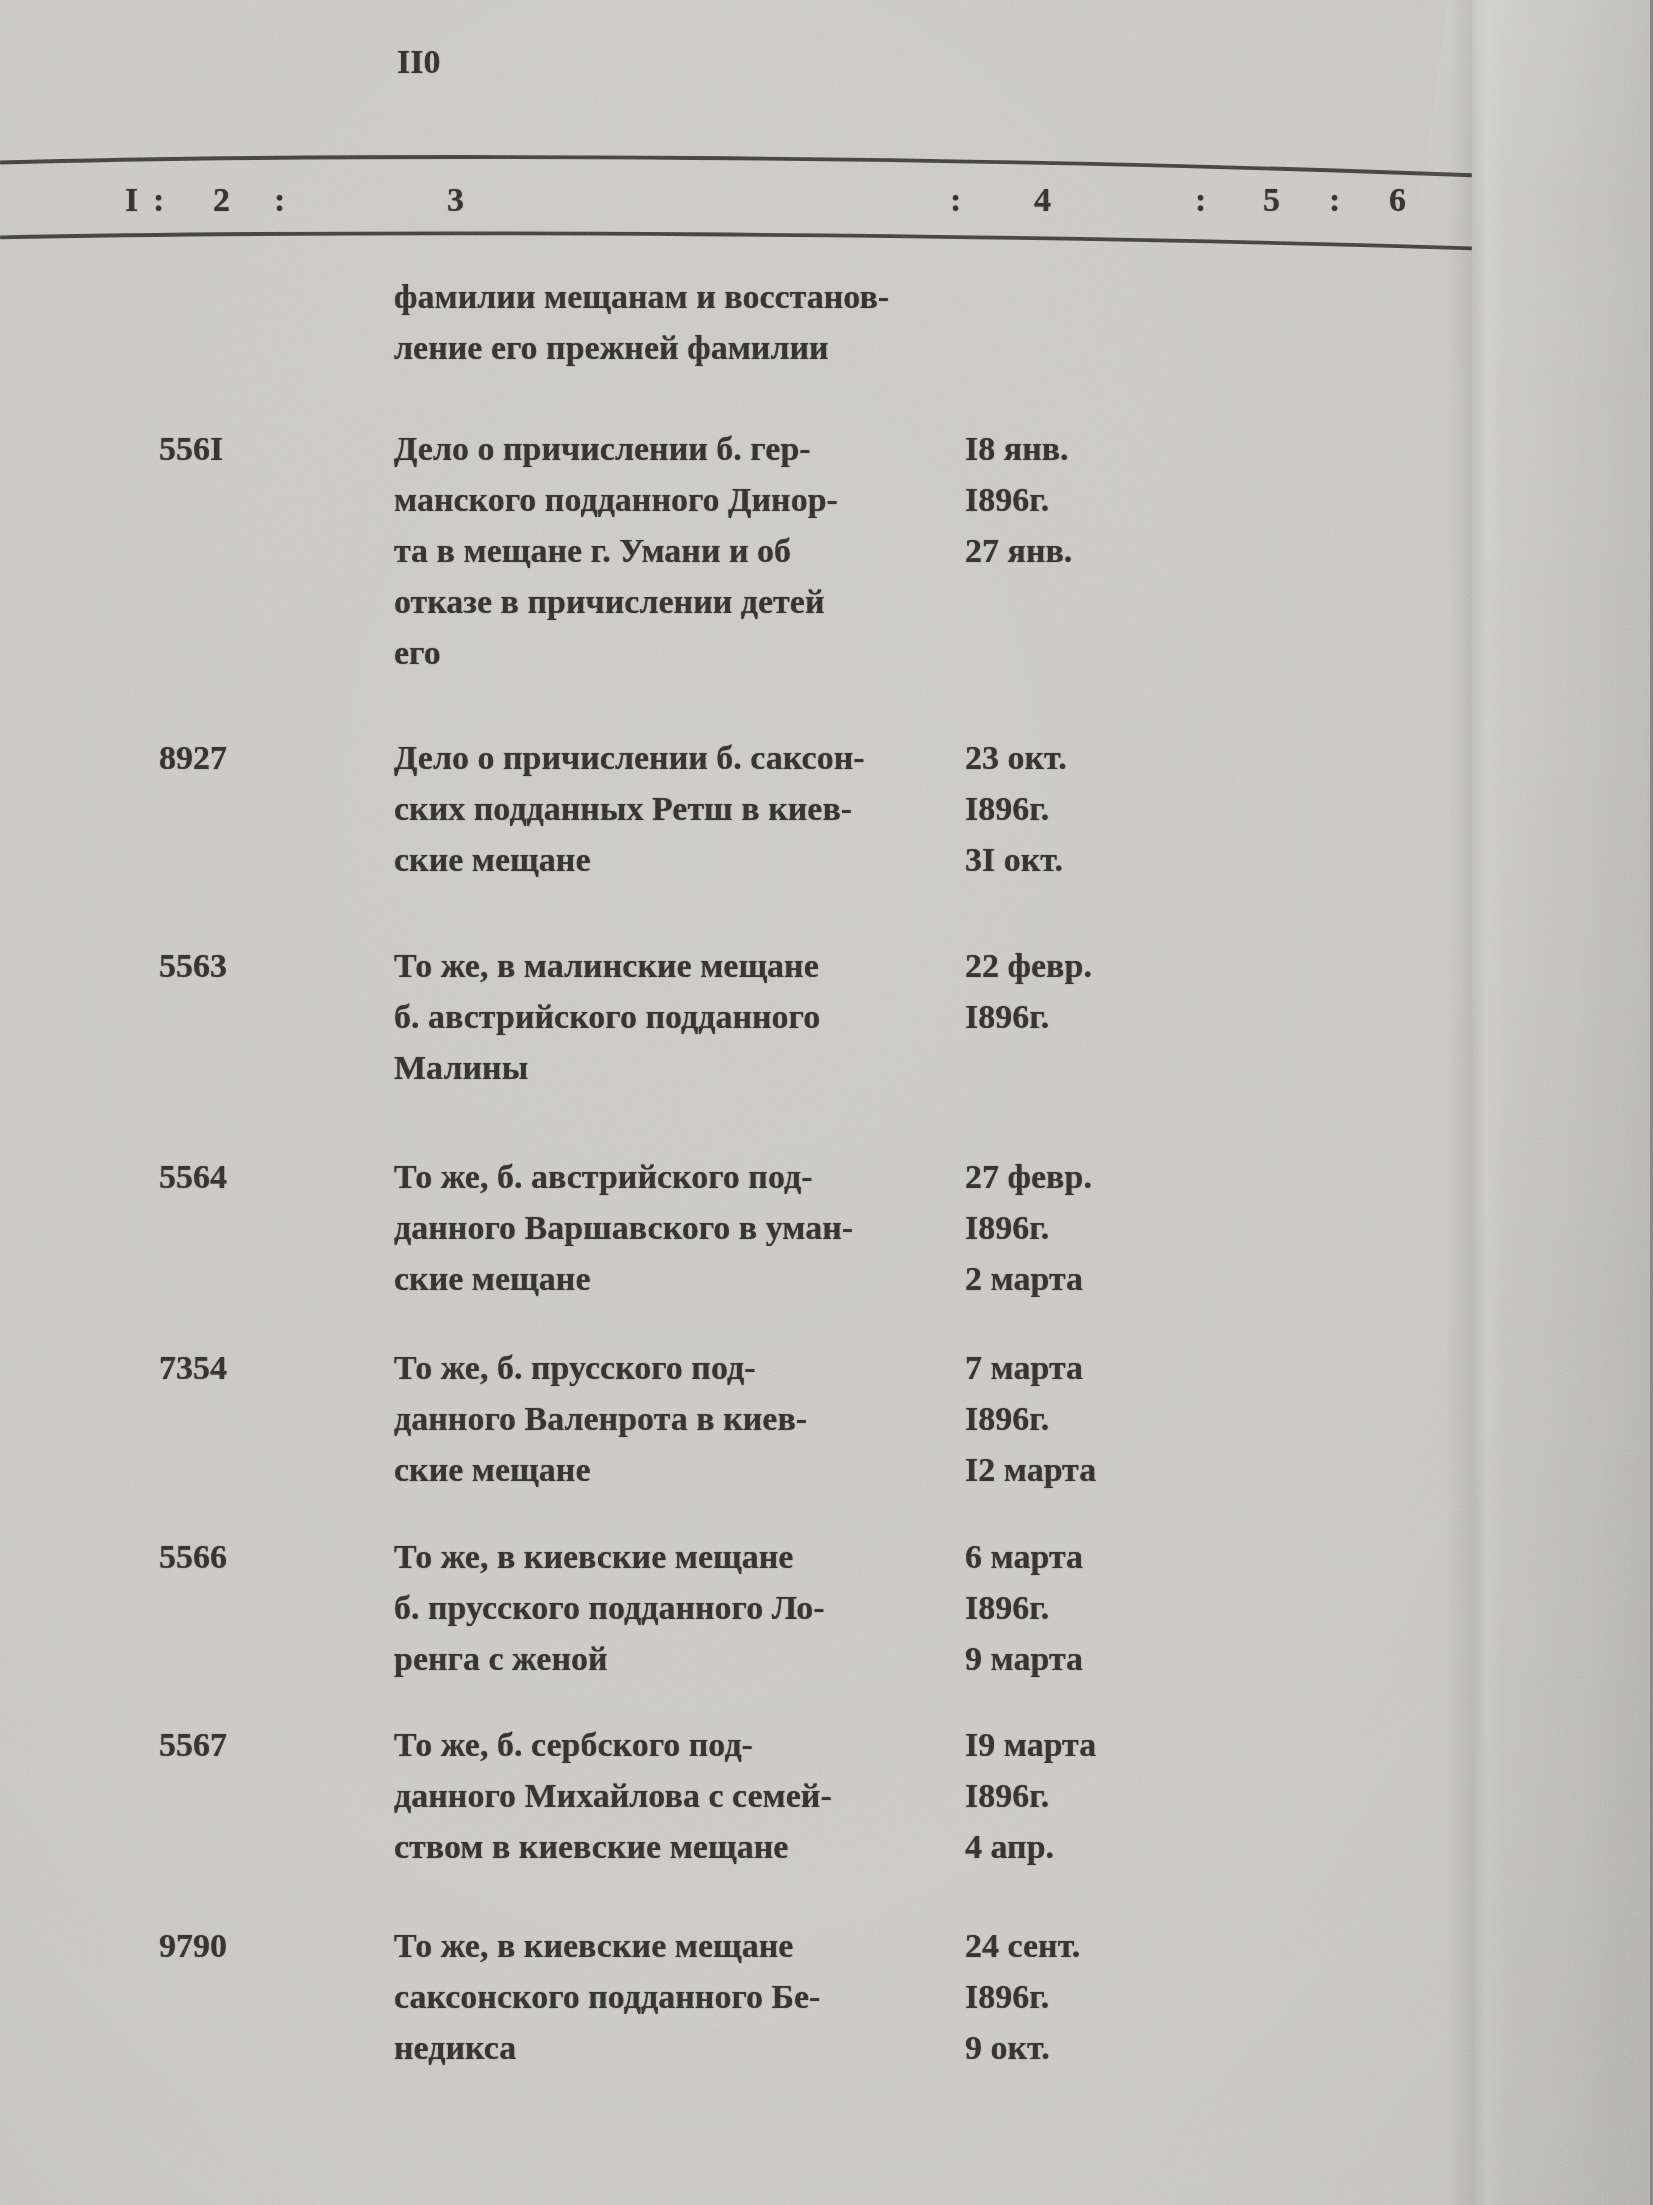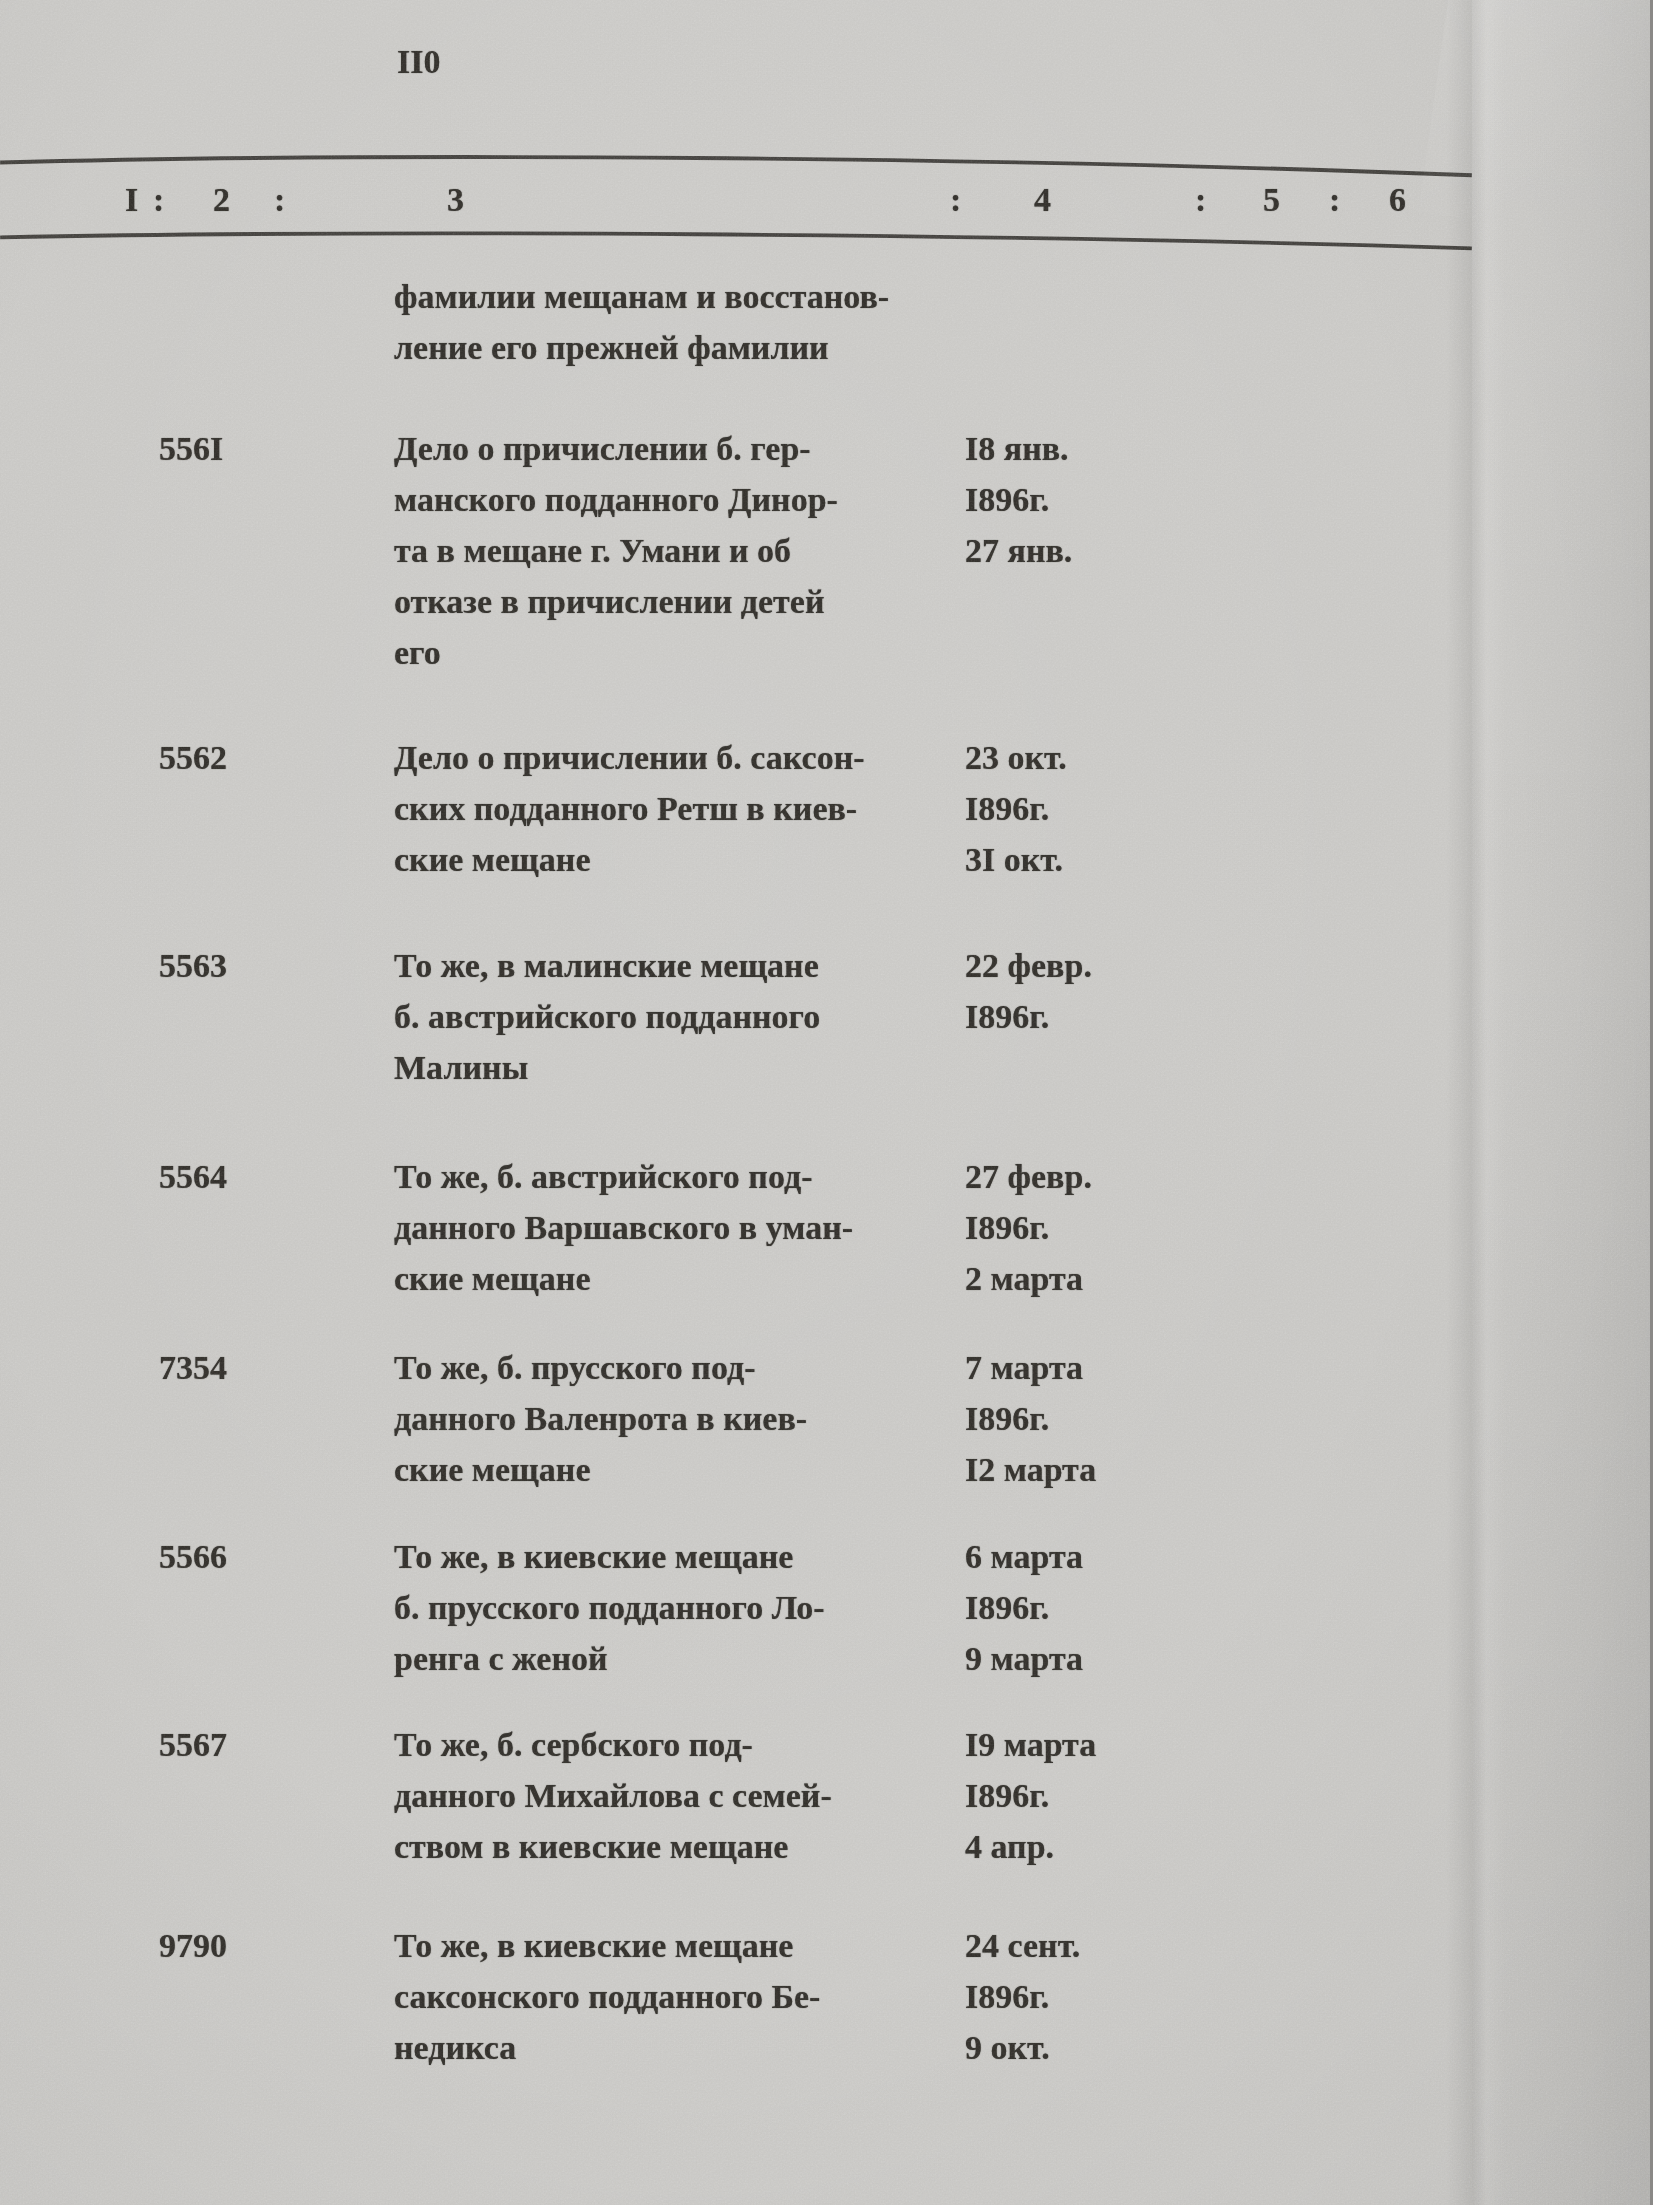--- a/index.html
+++ b/index.html
@@ -86,23 +86,23 @@
 манского подданного Динор-
 та в мещане г. Умани и об
 отказе в причислении детей
 его</div>
     <div class="tw dates">I8 янв.
 I896г.
 27 янв.</div>
   </div>
 
   <div class="entry" style="top:732px">
-    <div class="tw num">5562</div>
+    <div class="tw num">8927</div>
     <div class="tw desc">Дело о причислении б. саксон-
-ских подданного Ретш в киев-
+ских подданных Ретш в киев-
 ские мещане</div>
     <div class="tw dates">23 окт.
 I896г.
 3I окт.</div>
   </div>
 
   <div class="entry" style="top:940px">
     <div class="tw num">5563</div>
     <div class="tw desc">То же, в малинские мещане
 б. австрийского подданного

